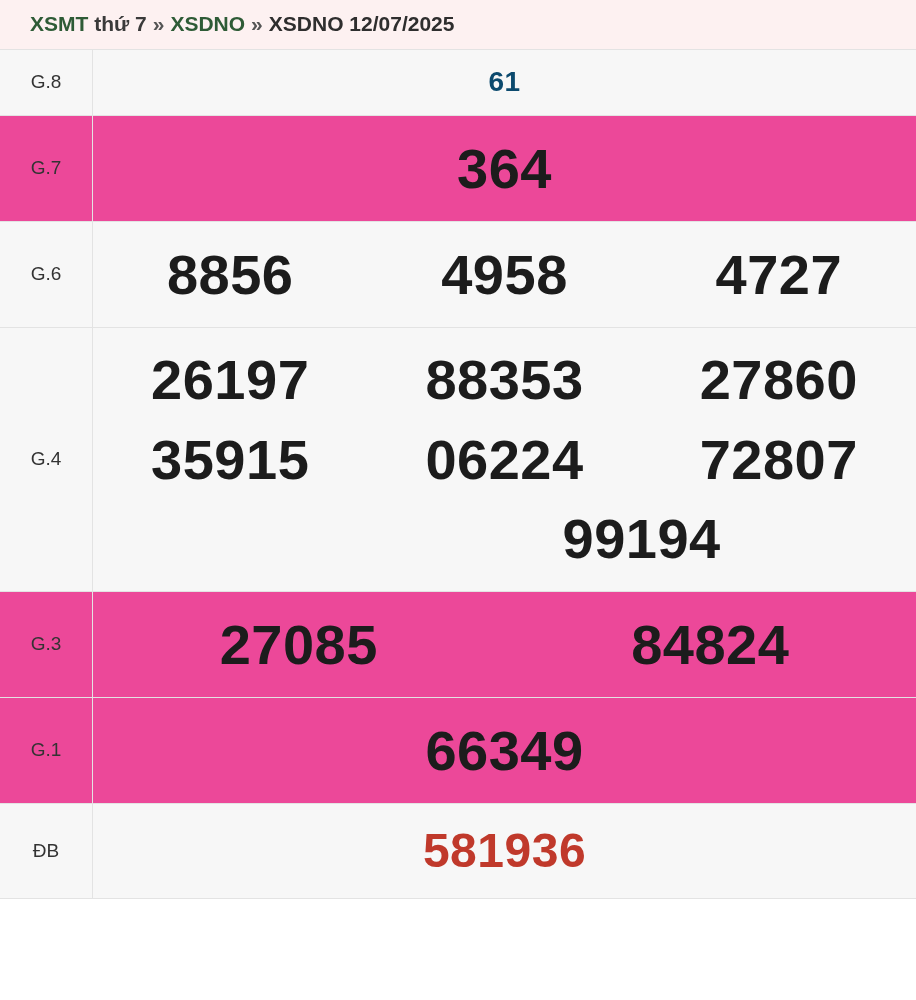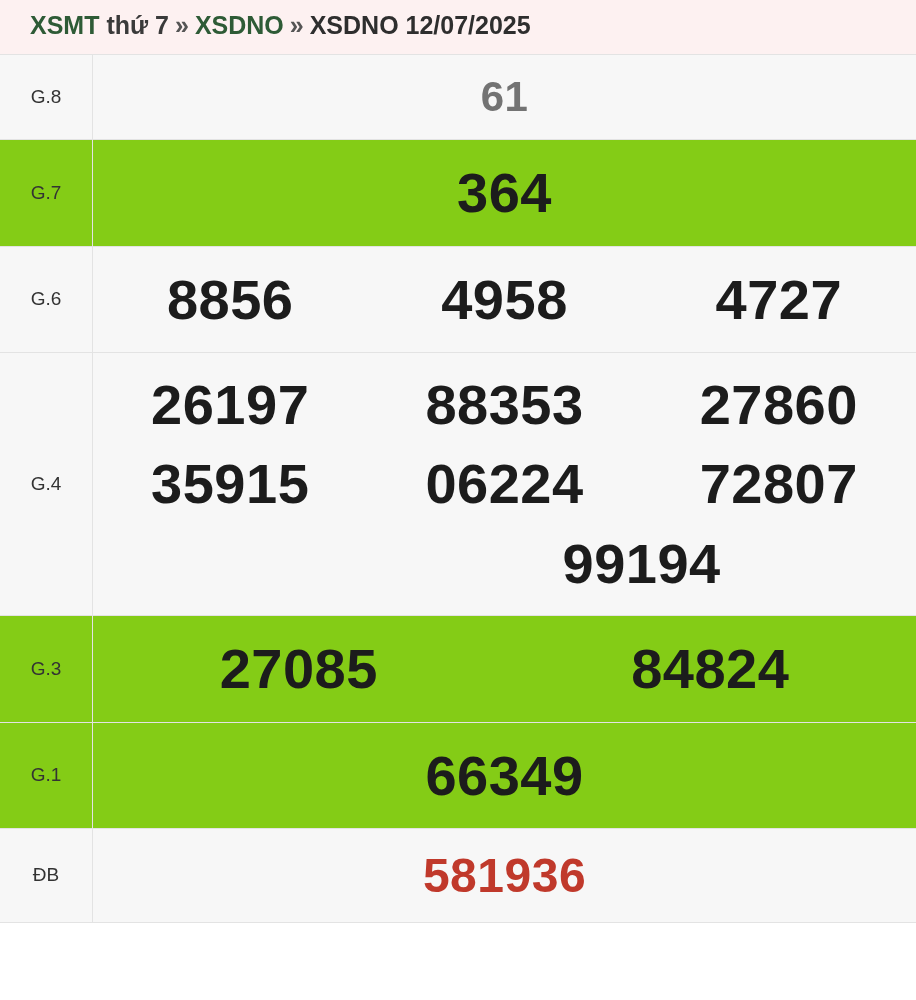--- a/index.html
+++ b/index.html
@@ -13,21 +13,21 @@
     color: #222222;
   }
   .page {
     width: 916px;
     box-sizing: border-box;
   }
   
   .breadcrumb {
     background: #fdf1f1;
     padding: 12px 30px 14px 30px;
-    font-size: 25px;
+    font-size: 21px;
     font-weight: bold;
     line-height: 1.1;
     white-space: nowrap;
     box-sizing: border-box;
     width: 916px;
   }
   .breadcrumb a,
   .breadcrumb span.crumb {
     color: #2e5b36;
     text-decoration: none;
@@ -66,43 +66,43 @@
     vertical-align: middle;
   }
   table.results td.values {
     padding: 0;
     vertical-align: middle;
   }
   .row-alt {
     background: #f7f7f7;
   }
   .row-plain {
-    background: #84cc16;
+    background: #ec4899;
   }
   .nums {
     display: flex;
     flex-wrap: wrap;
     justify-content: center;
     align-items: center;
   }
   .nums .num {
     font-size: 56px;
     font-weight: bold;
     color: #1c1c1c;
     text-align: center;
     line-height: 1.45;
     letter-spacing: 0.5px;
   }
   
   .cols-1 .num { width: 100%; }
   .cols-2 .num { width: 50%; }
   .cols-3 .num { width: 33.33%; }
   .g8 .num {
-    color: #737373;
-    font-size: 42px;
+    color: #0c4a6e;
+    font-size: 28px;
   }
   .db .num {
     color: #c0392b;
     font-size: 48px;
   }
   .g4 .num { line-height: 1.42; }
   .pad-md { padding: 12px 0; }
 </style>
 </head>
 <body>

